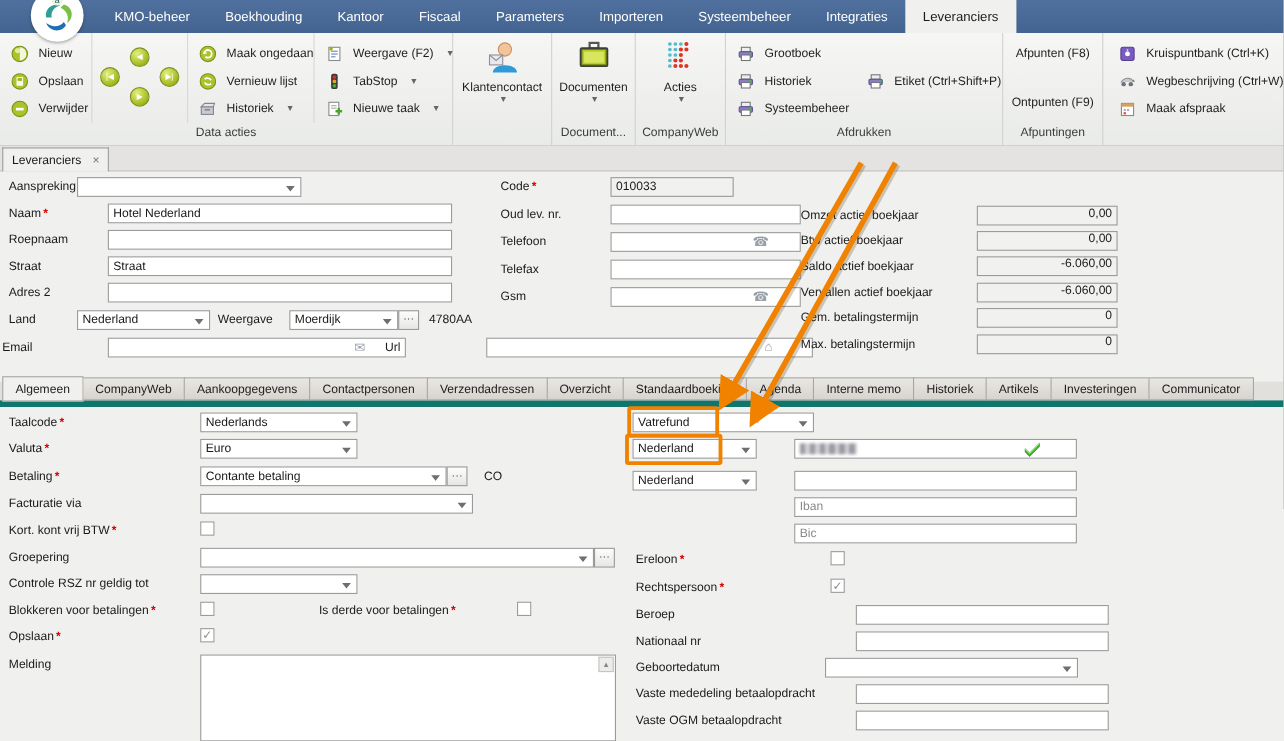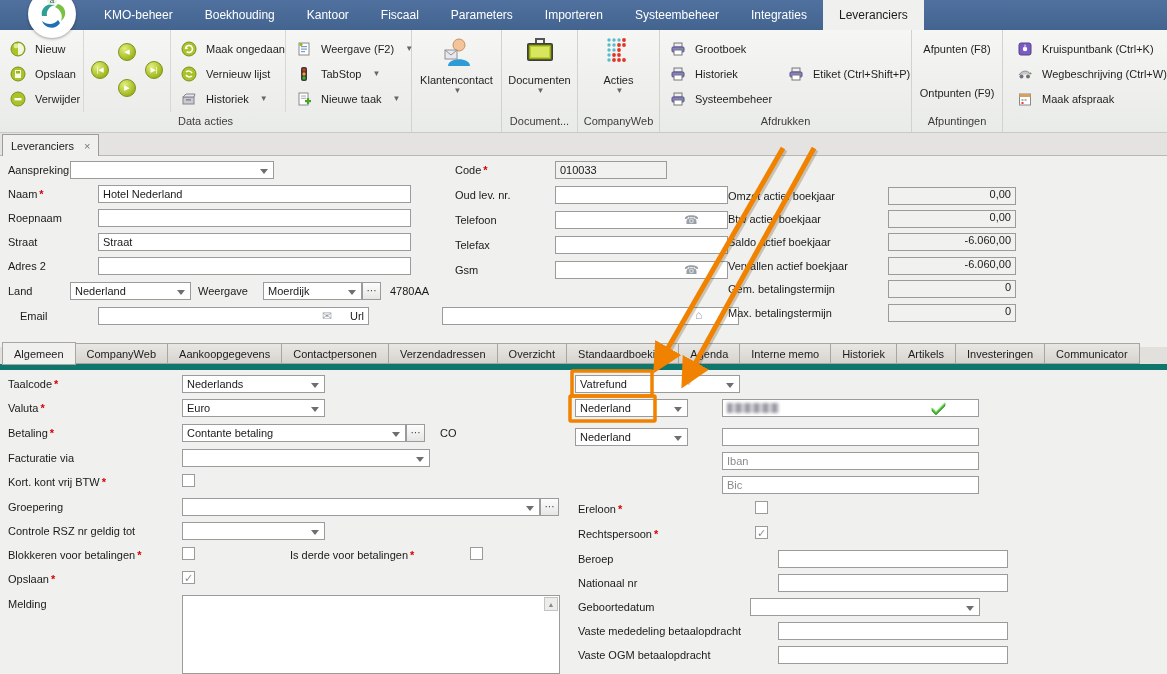--- a/index.html
+++ b/index.html
@@ -379,21 +379,21 @@
         <span class="arr"></span>
       </div>
     <span class="lbl" style="left:198px;top:129px"><span>Weergave</span></span>
     <div class="dd" style="left:263px;top:126px;width:99px">
         <span>Moerdijk</span>
         <span class="arr"></span>
       </div>
     <div class="dotsbtn" style="left:362px;top:126px">···</div>
     <span class="lbl" style="left:390px;top:129px">4780AA</span>
 
-    <span class="lbl" style="left:20px;top:154px"><span>Email</span></span>
+    <span class="lbl" style="left:2px;top:154px"><span>Email</span></span>
     <input class="field" style="left: 70px; top: 151px; width: 271px;">
     <span class="ficon" style="left:322px;top:153px">✉</span>
     <span class="lbl" style="left:350px;top:154px"><span>Url</span></span>
     <input class="field" style="left: 414px; top: 151px; width: 297px;">
     <span class="ficon" style="left:695px;top:152px">⌂</span>
 
     <span class="lbl" style="left:455px;top:8px"><span>Code</span><span class="req">*</span></span>
     <input class="field ro" style="left: 527px; top: 5px; width: 112px;" value="010033">
 
     <span class="lbl" style="left:455px;top:33px"><span>Oud lev. nr.</span></span>

